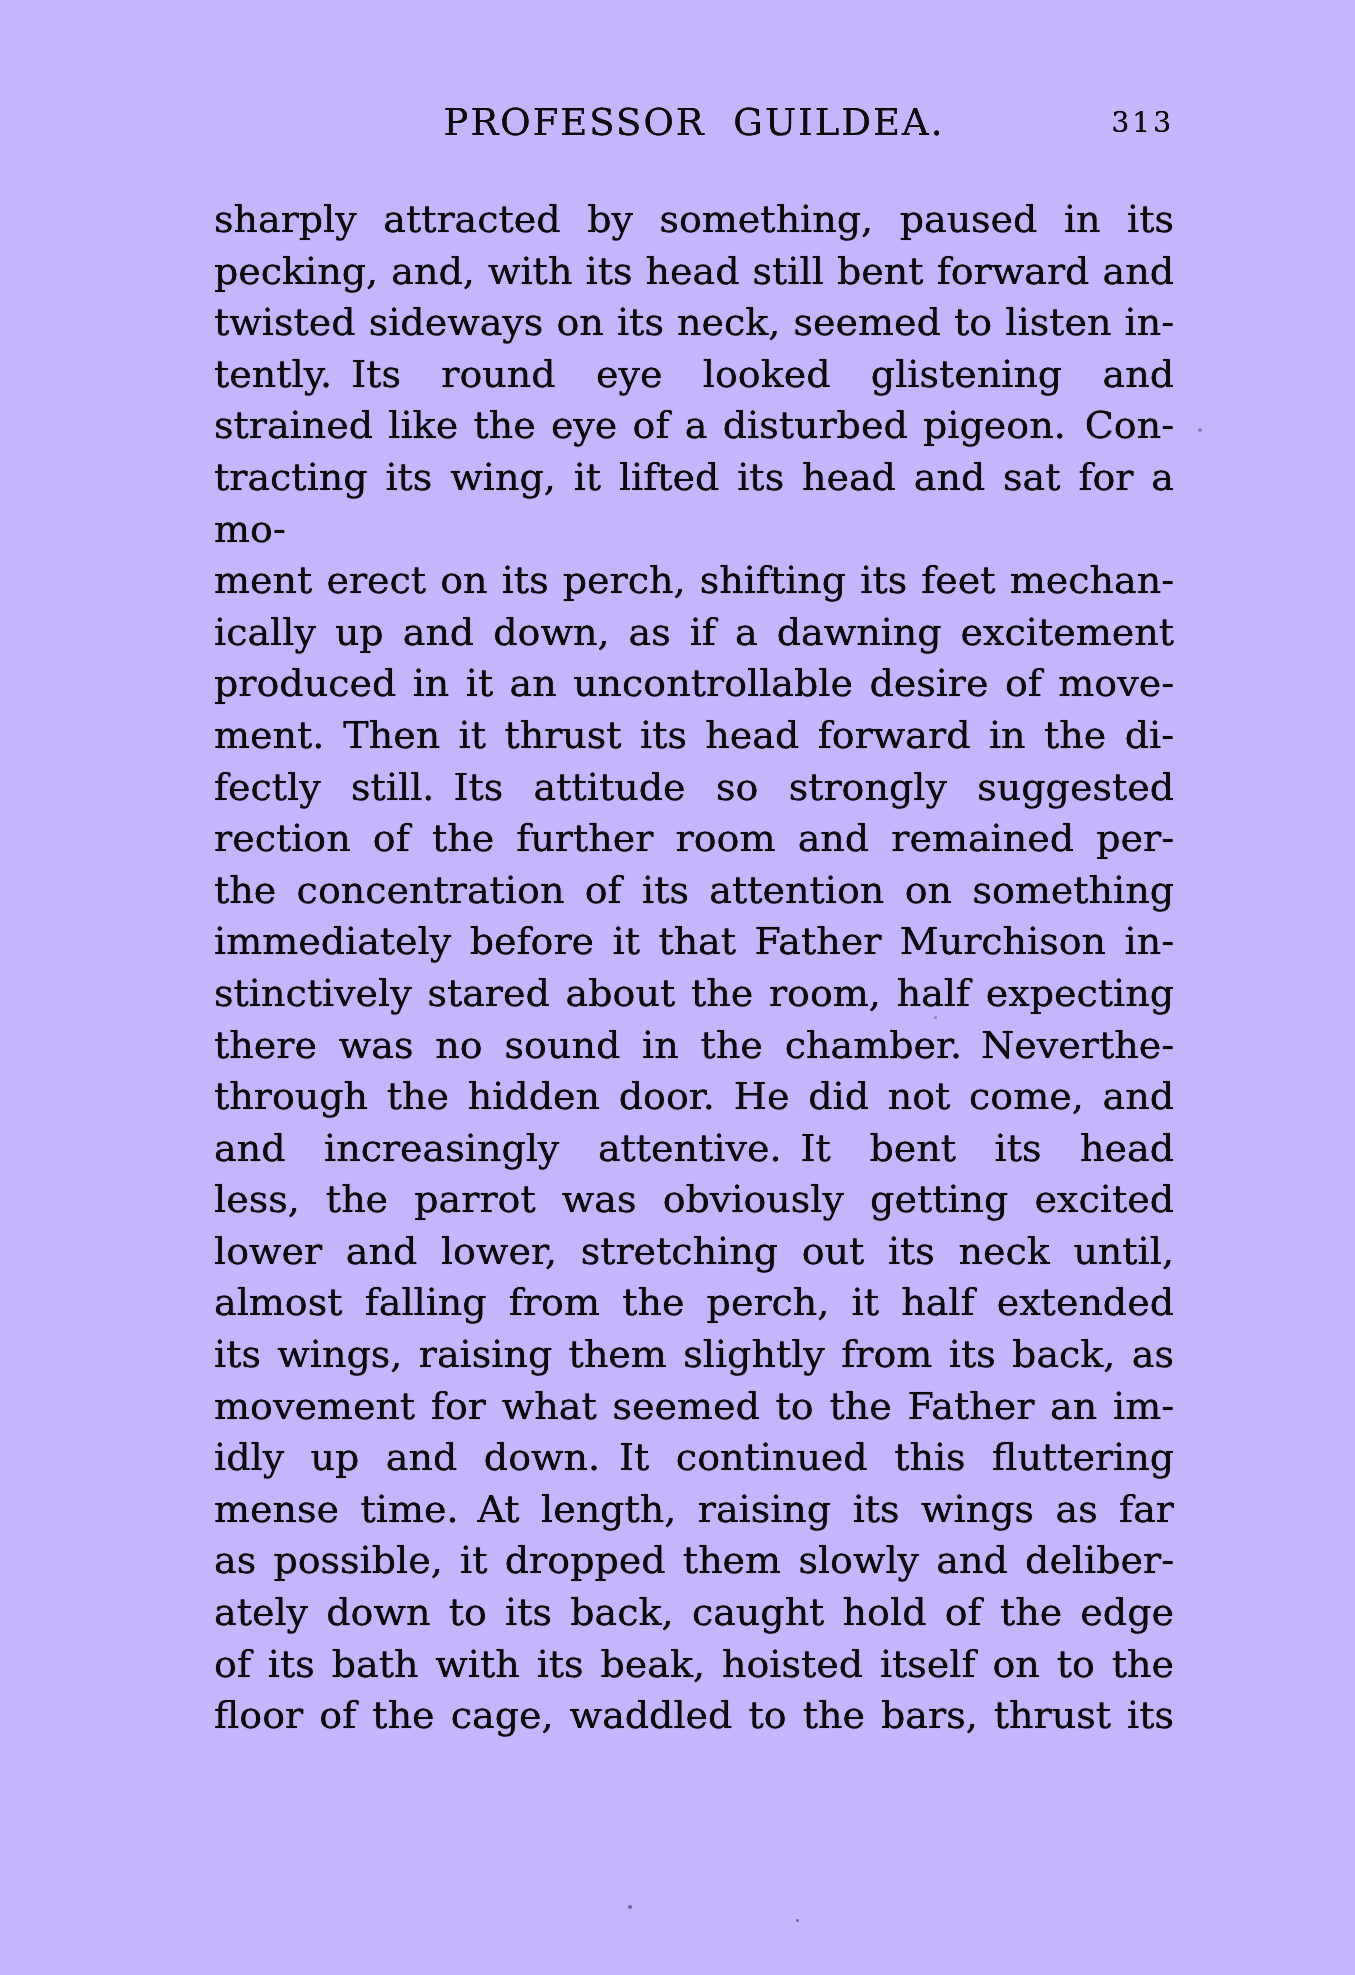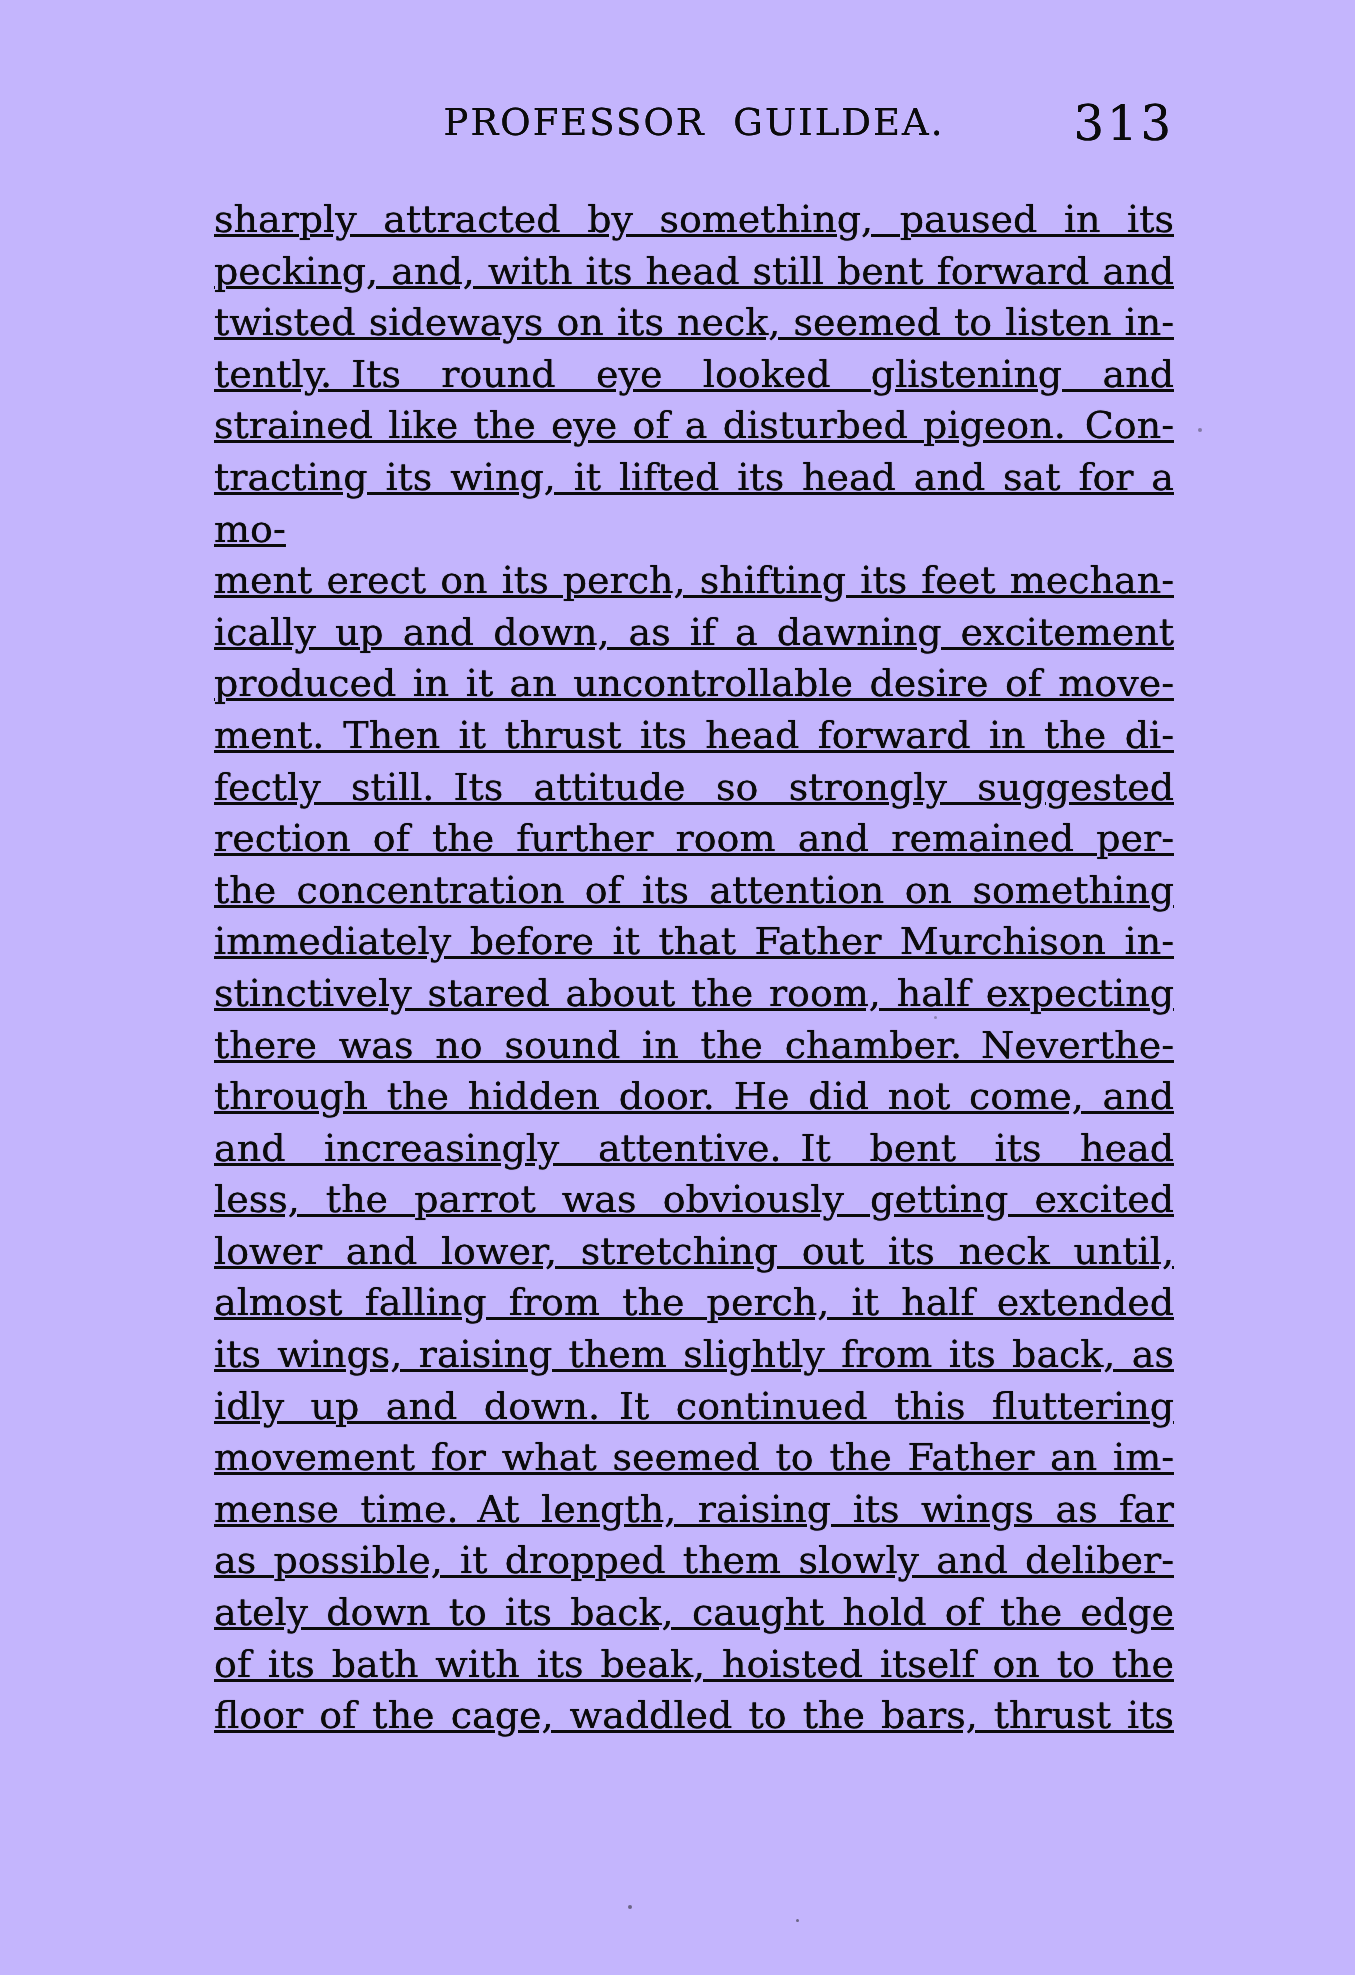--- a/index.html
+++ b/index.html
@@ -31,35 +31,34 @@
     letter-spacing: 2px;
     word-spacing: 14px;
     font-weight: 500;
     text-shadow: 0 0 0.6px #000;
     white-space: nowrap;
   }
   .page-num {
     position: absolute;
     top: 0;
     right: 0;
-    font-size: 48px;
+    font-size: 28px;
     letter-spacing: 3px;
     font-weight: 500;
     text-shadow: 0 0 0.6px #000;
   }
   .body-text {
     position: absolute;
     top: 194px;
     left: 214px;
     width: 960px;
     font-size: 38px;
     line-height: 51.6px;
     font-weight: 400;
     text-shadow: 0 0 0.7px #000;
-    text-decoration: underline;
   }
   .line {
     text-align: justify;
     text-align-last: justify;
     white-space: normal;
   }
   .speck {
     position: absolute;
     background: #222;
     border-radius: 50%;
@@ -97,22 +96,22 @@
       <div class="line">the concentration of its attention on something</div>
       <div class="line">immediately before it that Father Murchison in-</div>
       <div class="line">stinctively stared about the room, half expecting</div>
       <div class="line">there was no sound in the chamber. Neverthe-</div>
       <div class="line">through the hidden door. He did not come, and</div>
       <div class="line">and increasingly attentive. It bent its head</div>
       <div class="line">less, the parrot was obviously getting excited</div>
       <div class="line">lower and lower, stretching out its neck until,</div>
       <div class="line">almost falling from the perch, it half extended</div>
       <div class="line">its wings, raising them slightly from its back, as</div>
+      <div class="line">movement for what seemed to the Father an im-</div>
       <div class="line">idly up and down. It continued this fluttering</div>
-      <div class="line">movement for what seemed to the Father an im-</div>
       <div class="line">mense time. At length, raising its wings as far</div>
       <div class="line">as possible, it dropped them slowly and deliber-</div>
       <div class="line">ately down to its back, caught hold of the edge</div>
       <div class="line">of its bath with its beak, hoisted itself on to the</div>
       <div class="line">floor of the cage, waddled to the bars, thrust its</div>
     </div>
 
   <div class="speck s1"></div>
   <div class="speck s2"></div>
   <div class="speck s3"></div>

